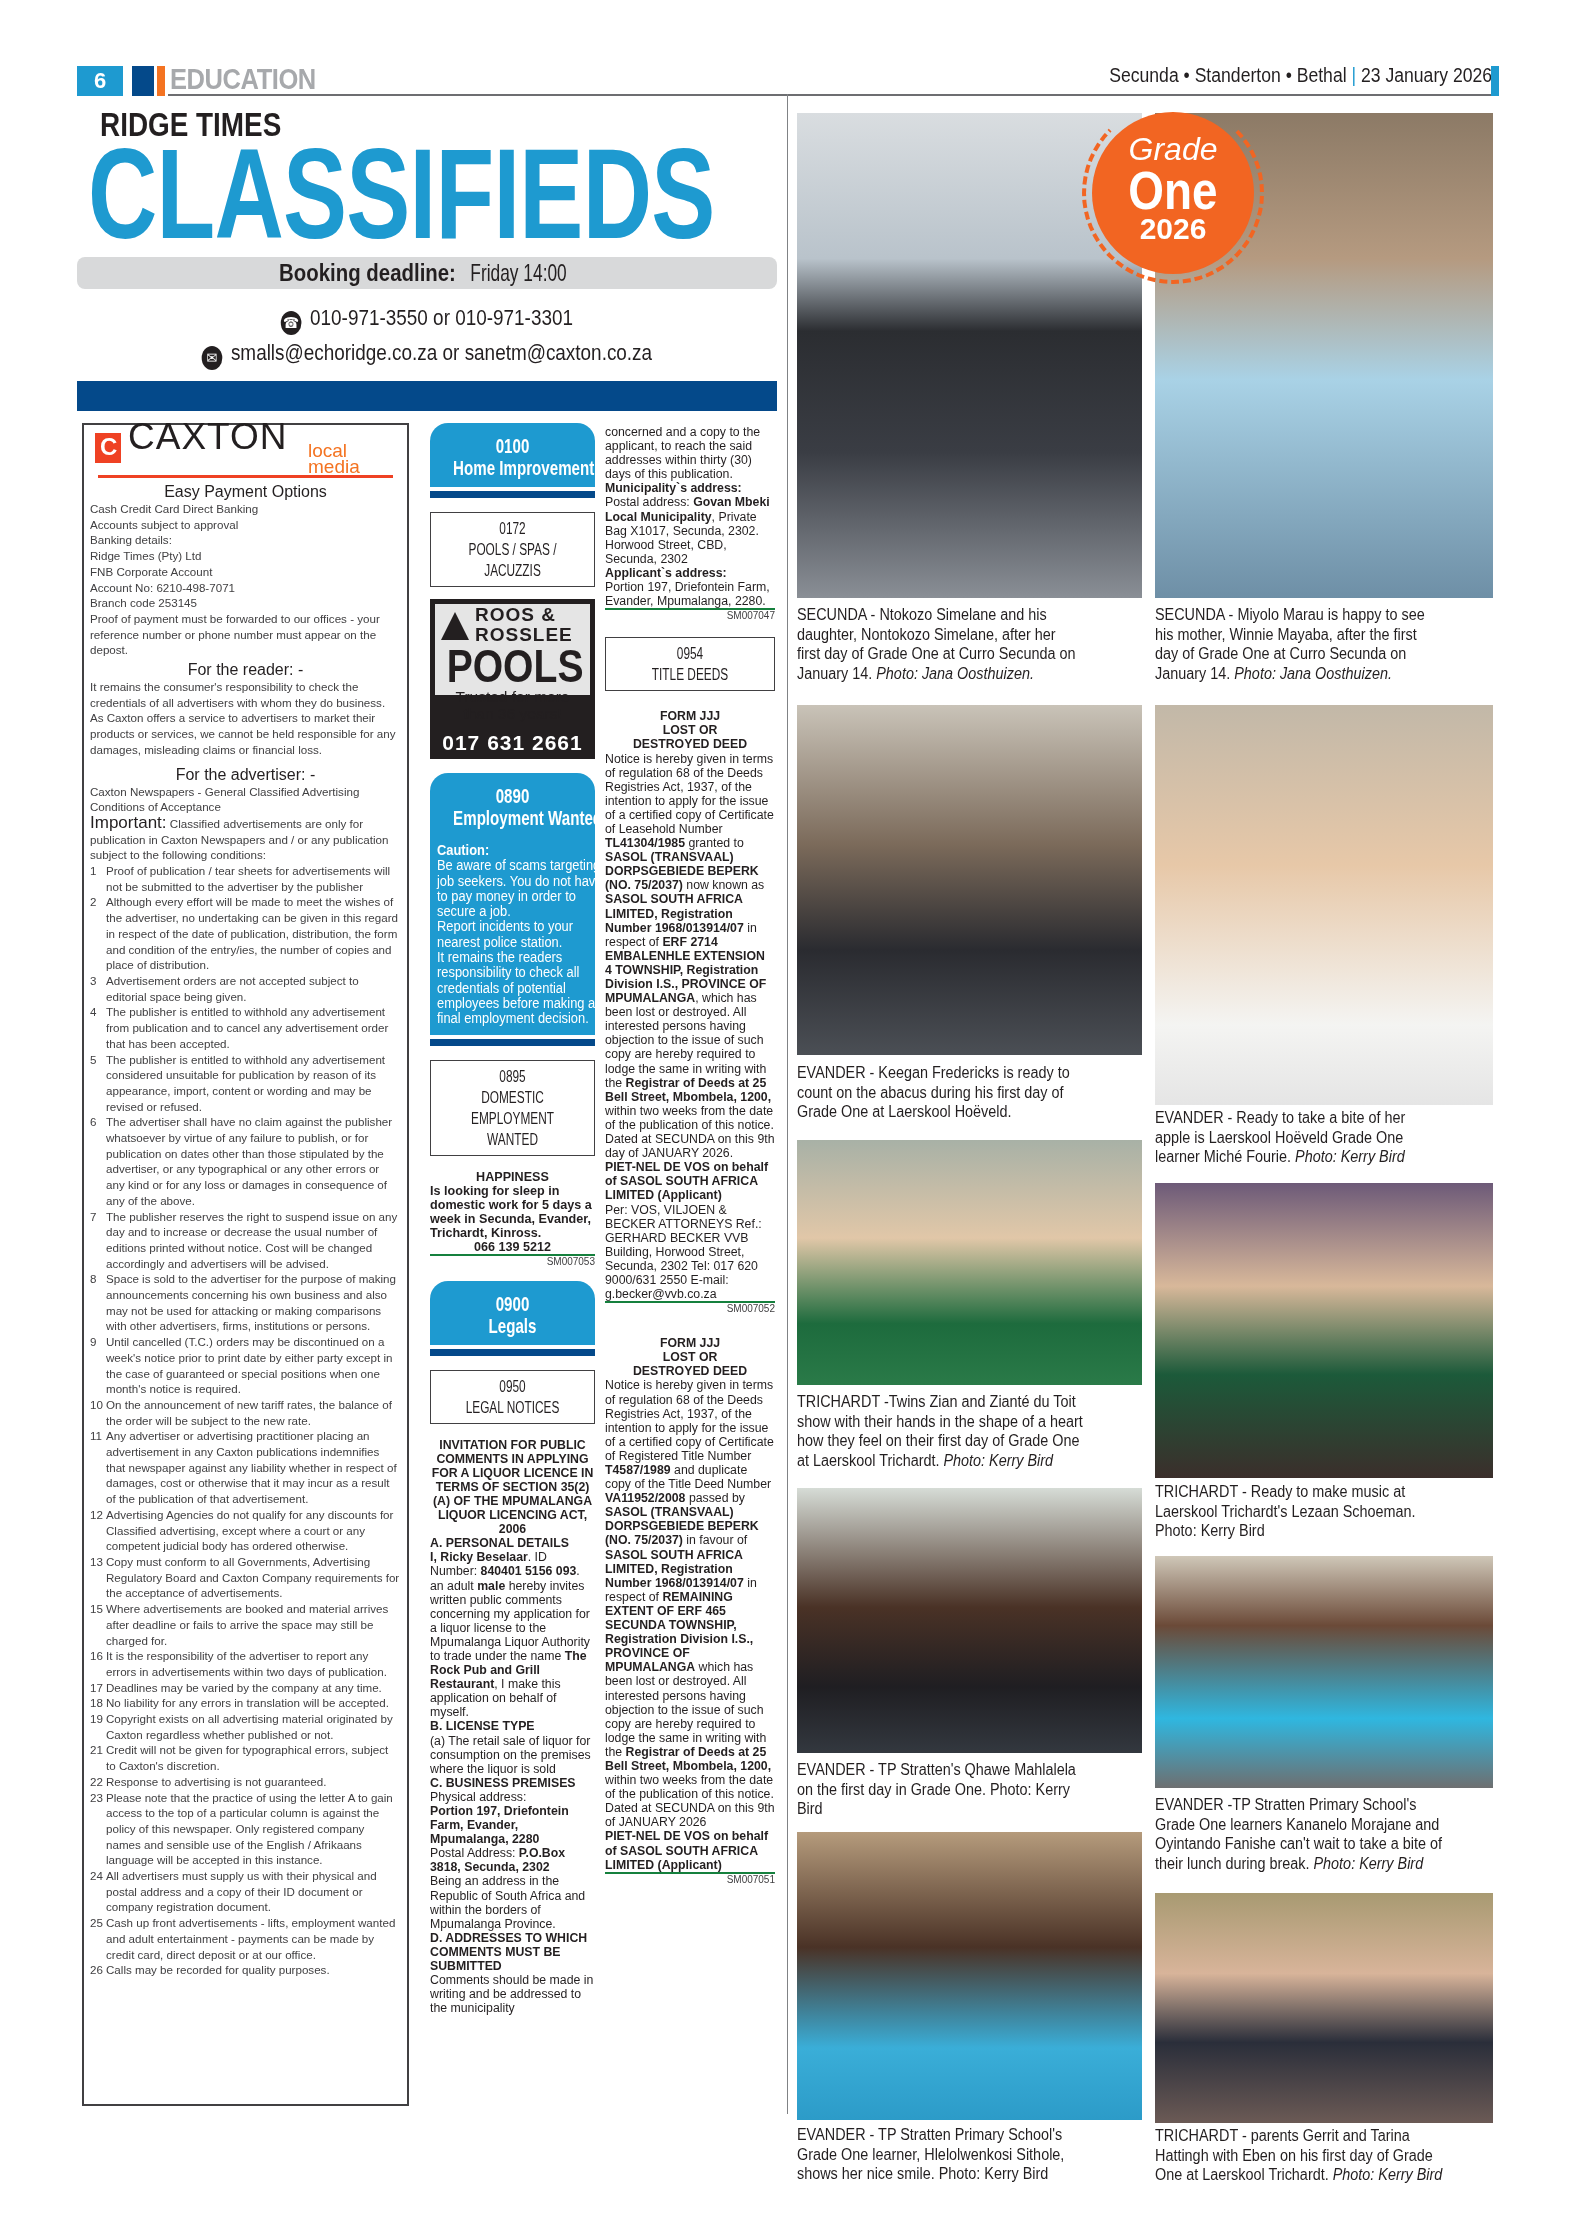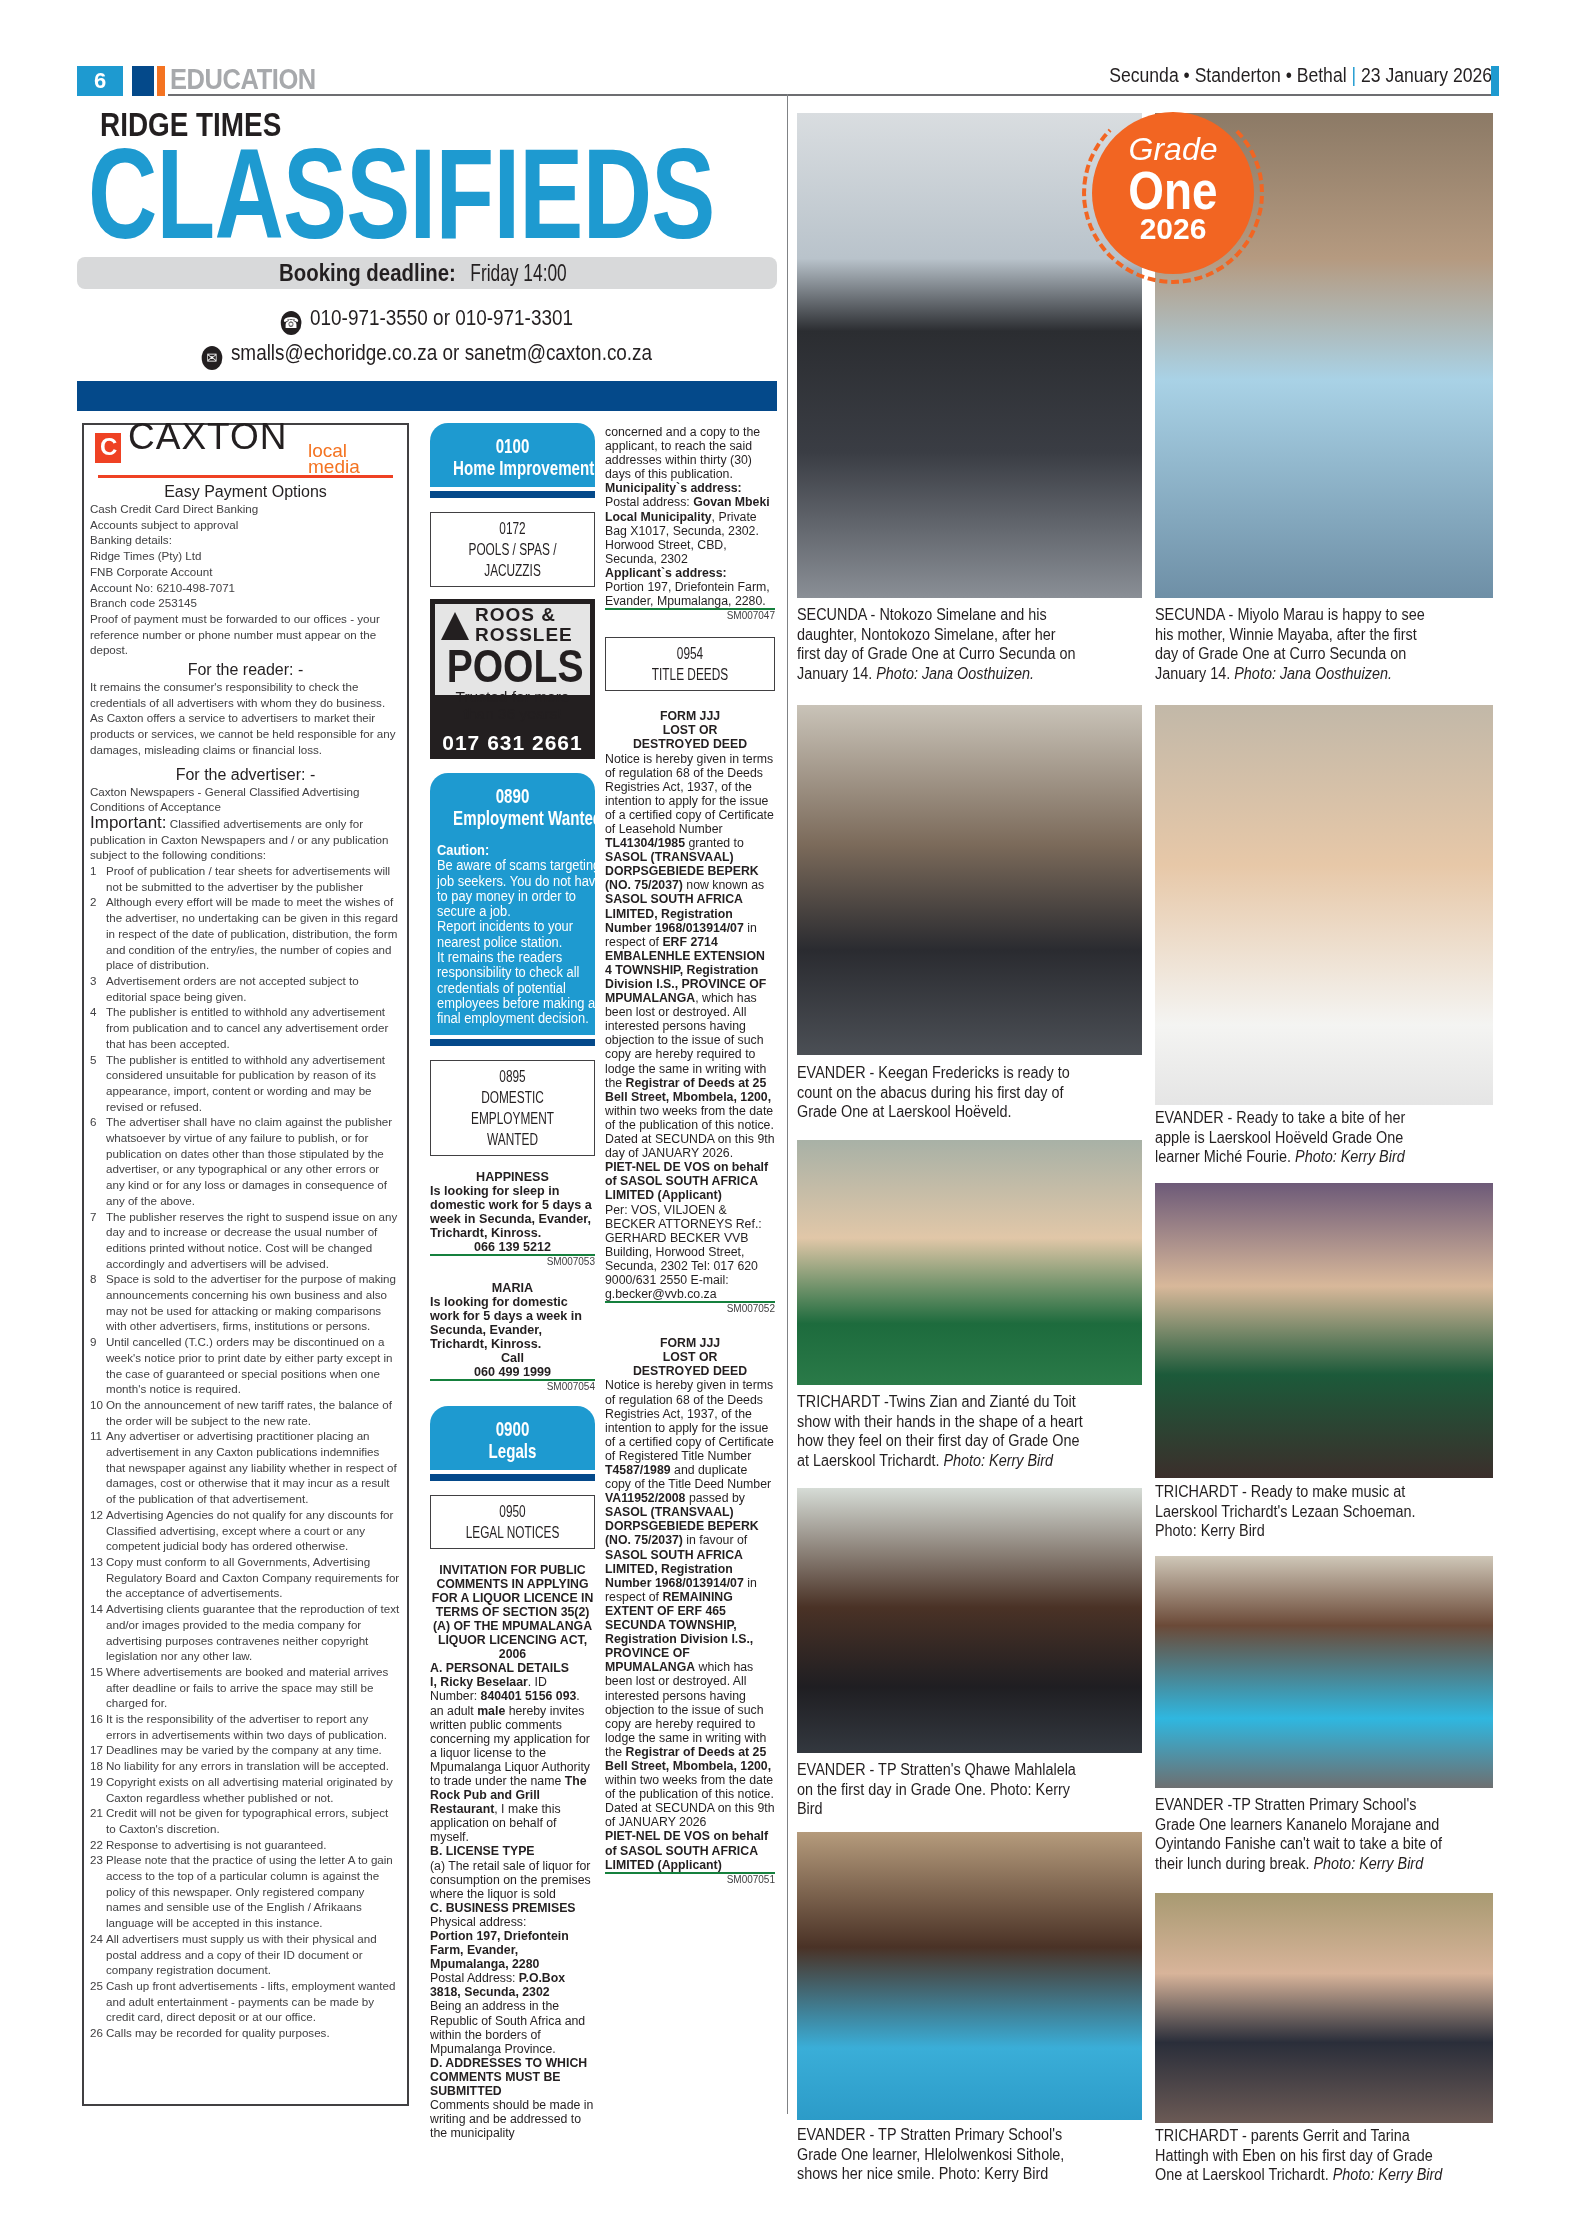--- a/index.html
+++ b/index.html
@@ -135,21 +135,20 @@
     <li><span class="n">4</span><span>The publisher is entitled to withhold any advertisement from publication and to cancel any advertisement order that has been accepted.</span></li>
     <li><span class="n">5</span><span>The publisher is entitled to withhold any advertisement considered unsuitable for publication by reason of its appearance, import, content or wording and may be revised or refused.</span></li>
     <li><span class="n">6</span><span>The advertiser shall have no claim against the publisher whatsoever by virtue of any failure to publish, or for publication on dates other than those stipulated by the advertiser, or any typographical or any other errors or any kind or for any loss or damages in consequence of any of the above.</span></li>
     <li><span class="n">7</span><span>The publisher reserves the right to suspend issue on any day and to increase or decrease the usual number of editions printed without notice. Cost will be changed accordingly and advertisers will be advised.</span></li>
     <li><span class="n">8</span><span>Space is sold to the advertiser for the purpose of making announcements concerning his own business and also may not be used for attacking or making comparisons with other advertisers, firms, institutions or persons.</span></li>
     <li><span class="n">9</span><span>Until cancelled (T.C.) orders may be discontinued on a week's notice prior to print date by either party except in the case of guaranteed or special positions when one month's notice is required.</span></li>
     <li><span class="n">10</span><span>On the announcement of new tariff rates, the balance of the order will be subject to the new rate.</span></li>
     <li><span class="n">11</span><span>Any advertiser or advertising practitioner placing an advertisement in any Caxton publications indemnifies that newspaper against any liability whether in respect of damages, cost or otherwise that it may incur as a result of the publication of that advertisement.</span></li>
     <li><span class="n">12</span><span>Advertising Agencies do not qualify for any discounts for Classified advertising, except where a court or any competent judicial body has ordered otherwise.</span></li>
     <li><span class="n">13</span><span>Copy must conform to all Governments, Advertising Regulatory Board and Caxton Company requirements for the acceptance of advertisements.</span></li>
-    <li><span class="n">14</span><span>Advertising clients guarantee that the reproduction of text and/or images provided to the media company for advertising purposes contravenes neither copyright legislation nor any other law.</span></li>
     <li><span class="n">15</span><span>Where advertisements are booked and material arrives after deadline or fails to arrive the space may still be charged for.</span></li>
     <li><span class="n">16</span><span>It is the responsibility of the advertiser to report any errors in advertisements within two days of publication.</span></li>
     <li><span class="n">17</span><span>Deadlines may be varied by the company at any time.</span></li>
     <li><span class="n">18</span><span>No liability for any errors in translation will be accepted.</span></li>
     <li><span class="n">19</span><span>Copyright exists on all advertising material originated by Caxton regardless whether published or not.</span></li>
     <li><span class="n">21</span><span>Credit will not be given for typographical errors, subject to Caxton's discretion.</span></li>
     <li><span class="n">22</span><span>Response to advertising is not guaranteed.</span></li>
     <li><span class="n">23</span><span>Please note that the practice of using the letter A to gain access to the top of a particular column is against the policy of this newspaper. Only registered company names and sensible use of the English / Afrikaans language will be accepted in this instance.</span></li>
     <li><span class="n">24</span><span>All advertisers must supply us with their physical and postal address and a copy of their ID document or company registration document.</span></li>
     <li><span class="n">25</span><span>Cash up front advertisements - lifts, employment wanted and adult entertainment - payments can be made by credit card, direct deposit or at our office.</span></li>
@@ -209,27 +208,20 @@
     <span>WANTED</span>
   </div>
 
   <div class="ad">
     <div class="c">HAPPINESS</div>
     <div>Is looking for sleep in domestic work for 5 days a week in Secunda, Evander, Trichardt, Kinross.</div>
     <div class="c">066 139 5212</div>
     <div class="ad-ref">SM007053</div>
   </div>
 
-  <div class="ad">
-    <div class="c">MARIA</div>
-    <div>Is looking for domestic work for 5 days a week in Secunda, Evander, Trichardt, Kinross.</div>
-    <div class="c">Call</div>
-    <div class="c">060 499 1999</div>
-    <div class="ad-ref">SM007054</div>
-  </div>
 
   <div class="cat-head" style="margin-top:14px;">
     <span>0900</span>
     <span>Legals</span>
   </div>
   <div class="cat-navy"></div>
 
   <div class="sub-head" style="margin-top:14px;">
     <span>0950</span>
     <span>LEGAL NOTICES</span>

